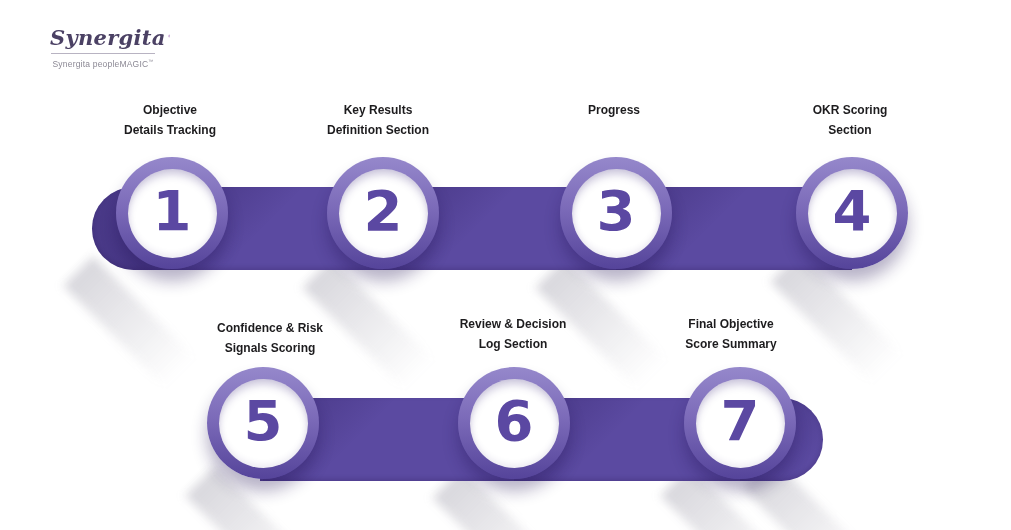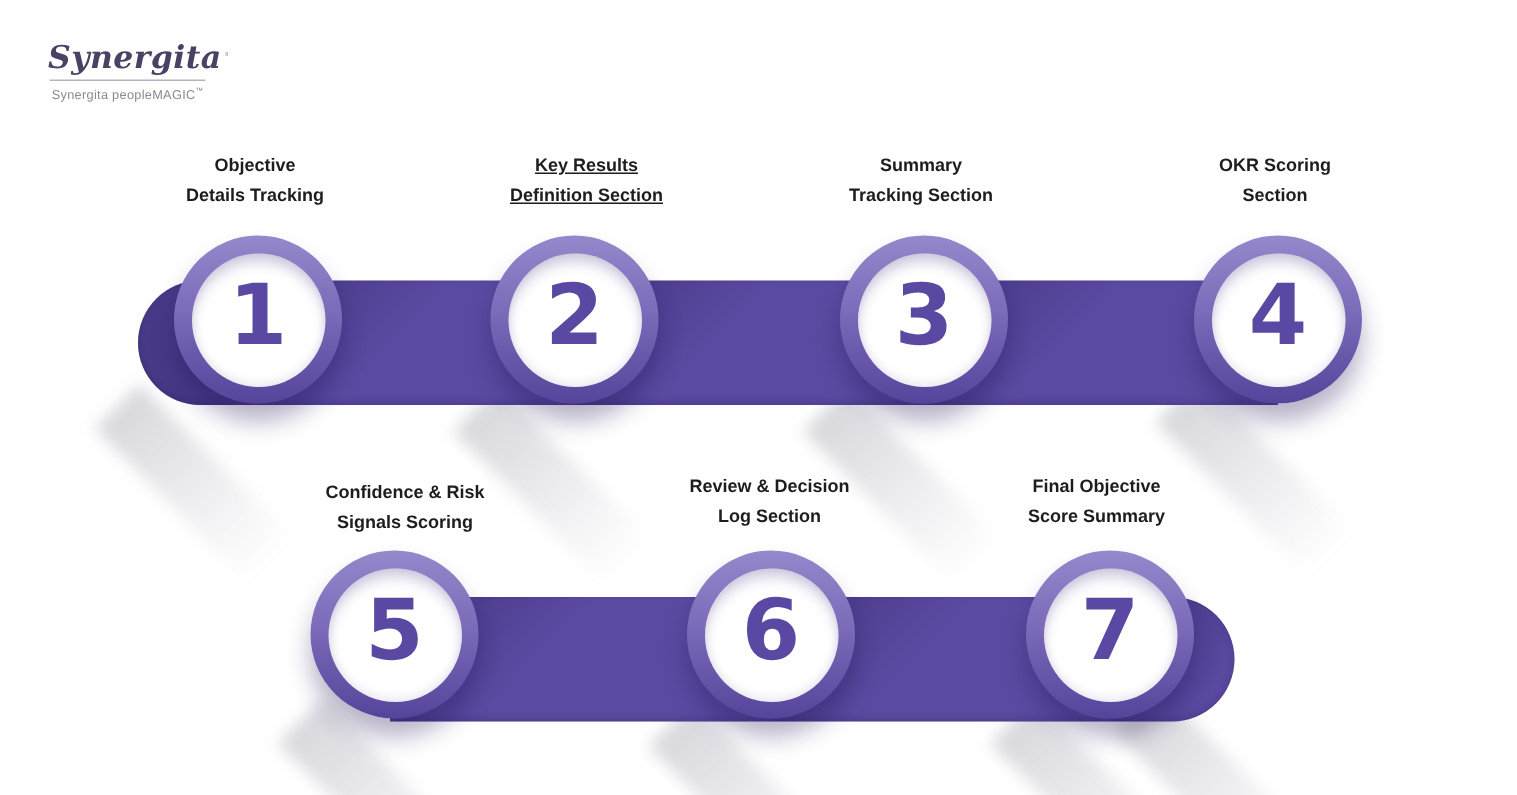--- a/index.html
+++ b/index.html
@@ -2,21 +2,21 @@
 <html style="--bar: #5b4aa1; --ring-light: #9588cb; --ring-dark: #55449a; --number: #5b48a2; --label: #1d1c1e; --logo-text: #4b4164; --tagline: #8b8894; --divider: #b8b3c2; --swirl: #8a3aa8;"><head>
 <meta charset="utf-8">
 <style>
   html,body { margin:0; padding:0; background:#ffffff; }
   .stage {
     position:relative; width:1011px; height:530px; background:#ffffff;
     overflow:hidden; font-family:"Liberation Sans", sans-serif;
   }
 
   
-  .logo { position:absolute; left:32px; top:22px; width:120px; }
+  .logo { position:absolute; left:50px; top:22px; width:120px; }
   .brand-row { display:flex; align-items:flex-end; gap:2px; }
   .brand {
     font-family:"DejaVu Serif", serif; font-style:italic; font-weight:600;
     font-size:21px; color:var(--logo-text); letter-spacing:.3px; line-height:24px;
   }
   .swirl { width:24px; height:28px; margin-bottom:0px; }
   .logo-rule { width:104px; height:1px; background:var(--divider); margin:3px 0 2px 1px; }
   .tagline {
     width:106px; text-align:center; font-size:8.5px; letter-spacing:.2px;
     color:var(--tagline); line-height:10px;
@@ -109,27 +109,26 @@
   <div class="bar bar2">
     <div class="wedge" style="left:3px;"></div>
     <div class="wedge" style="left:254px;"></div>
     <div class="wedge" style="left:480px;"></div>
   </div>
 
   <div class="label" style="left:170px; top:100px;">
     <span>Objective</span>
       <span>Details Tracking</span>
   </div>
-  <div class="label" style="left:391px; top:100px;text-decoration:underline;">
+  <div class="label" style="left:378px; top:100px;">
     <span>Key Results</span>
       <span>Definition Section</span>
   </div>
   <div class="label" style="left:614px; top:100px;">
-    <span>Summary</span>
-      <span>Tracking Section</span>
+    <span>Progress</span>
   </div>
   <div class="label" style="left:850px; top:100px;">
     <span>OKR Scoring</span>
       <span>Section</span>
   </div>
 
   <div class="label" style="left:270px; top:318px;">
     <span>Confidence &amp; Risk</span>
       <span>Signals Scoring</span>
   </div>

